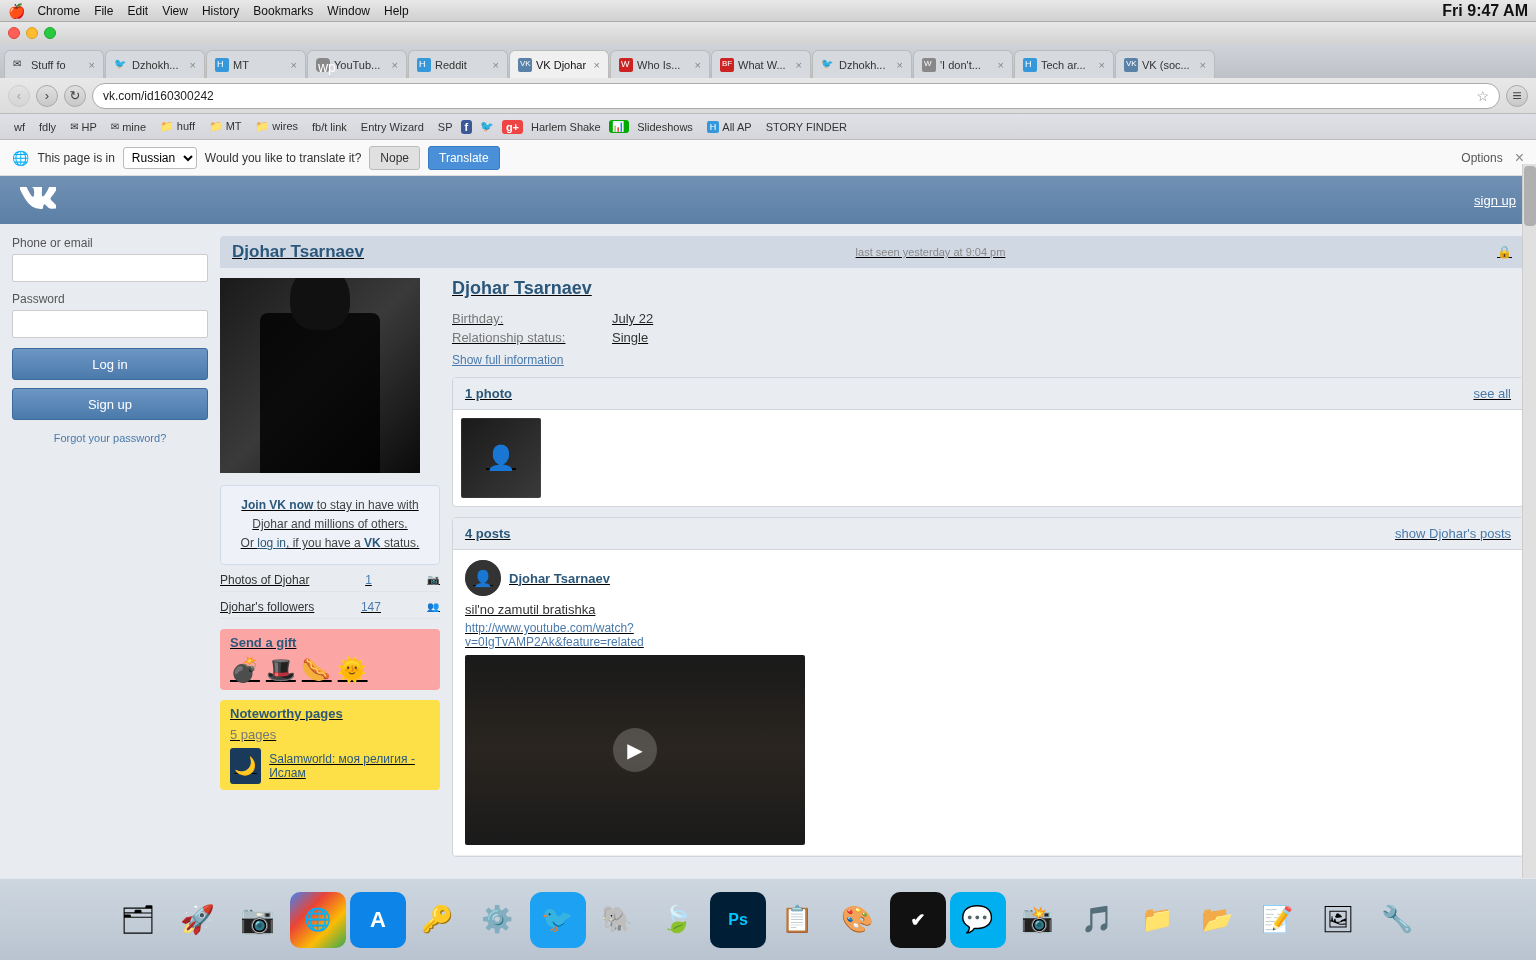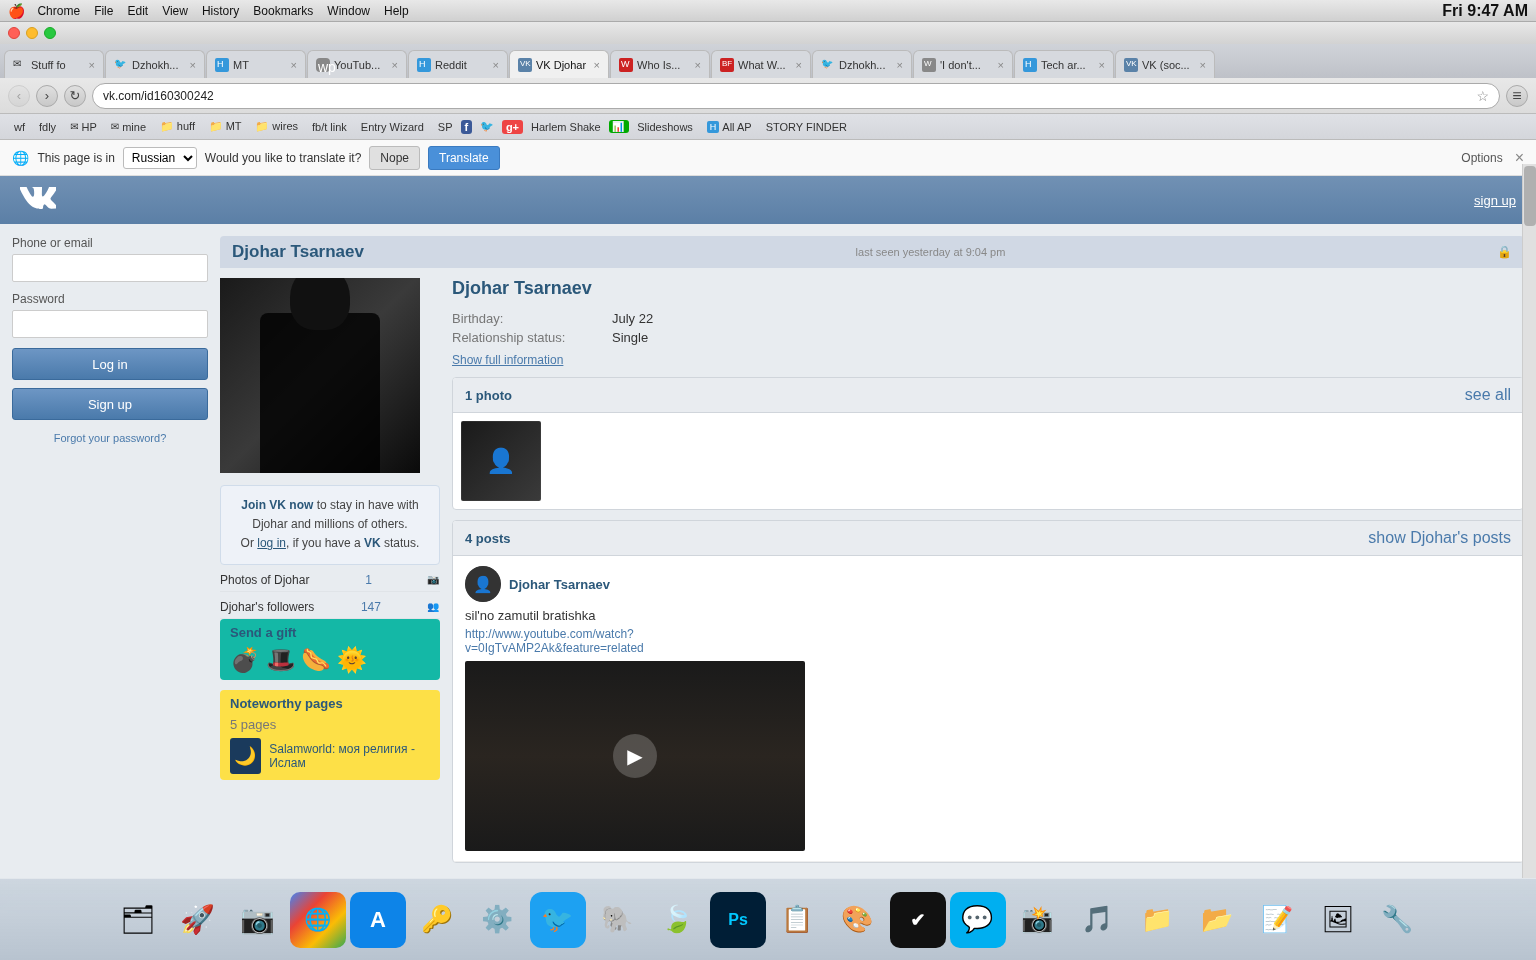--- a/index.html
+++ b/index.html
@@ -109,37 +109,37 @@
     
     .join-banner { margin-top: 12px; background: #eef2f8; border: 1px solid #d0dcea; border-radius: 4px; padding: 10px 12px; font-size: 12px; color: #444; text-align: center; line-height: 1.6; }
     .join-banner strong { color: #2b587a; }
     .join-banner a { color: #2b587a; text-decoration: underline; cursor: pointer; }
 
     
     .stat-row { display: flex; justify-content: space-between; align-items: center; padding: 4px 0; font-size: 12px; color: #333; border-bottom: 1px solid #e0e4e8; margin-top: 4px; }
     .stat-count { color: #4a7aab; }
 
     
-    .gift-section { background: #14b8a6; border-radius: 4px; padding: 6px 10px; }
+    .gift-section { margin-top: 10px; background: #fca5a5; border-radius: 4px; padding: 6px 10px; }
     .section-title { font-size: 13px; font-weight: 600; color: #2b587a; margin-bottom: 6px; }
     .gift-icons { display: flex; gap: 6px; }
     .gift-icon { font-size: 24px; cursor: pointer; }
 
     
     .noteworthy-section { margin-top: 10px; background: #fde047; border-radius: 4px; padding: 6px 10px; }
     .noteworthy-pages-count { font-size: 13px; color: #777; margin-bottom: 6px; }
     .noteworthy-item { display: flex; align-items: center; gap: 8px; }
     .noteworthy-icon { width: 36px; height: 36px; background: #1a3a5c; border-radius: 3px; display: flex; align-items: center; justify-content: center; font-size: 18px; }
     .noteworthy-text { font-size: 12px; color: #2b587a; }
 
     
     .content-section { background: #fff; border: 1px solid #d0d5db; border-radius: 4px; margin-bottom: 10px; overflow: hidden; }
     .content-section-header { display: flex; justify-content: space-between; align-items: center; padding: 8px 12px; background: #e9ecf0; border-bottom: 1px solid #d0d5db; }
     .section-header-title { font-size: 13px; font-weight: 600; color: #2b587a; }
-    .section-header-link { font-size: 16px; color: #4a7aab; cursor: pointer; }
+    .section-header-link { font-size: 13px; color: #4a7aab; cursor: pointer; }
     .photos-grid { display: flex; gap: 4px; padding: 8px; }
     .photo-thumb { width: 80px; height: 80px; background: #888; border-radius: 2px; overflow: hidden; display: flex; align-items: center; justify-content: center; }
     .photo-thumb-dark { background: linear-gradient(135deg, #2a2a2a 0%, #444 100%); }
 
     
     .posts-section { background: #fff; border: 1px solid #d0d5db; border-radius: 4px; }
     .post-item { padding: 10px 12px; border-bottom: 1px solid #eee; }
     .post-author-row { display: flex; align-items: center; gap: 8px; margin-bottom: 6px; }
     .post-avatar { width: 36px; height: 36px; background: #555; border-radius: 50%; overflow: hidden; }
     .post-author-name { font-size: 13px; font-weight: 600; color: #2b587a; cursor: pointer; }
@@ -151,21 +151,21 @@
     
     #mac-dock {
       position: absolute; bottom: 0; left: 0; right: 0; height: 82px;
       background: linear-gradient(180deg, rgba(200,210,220,0.85) 0%, rgba(180,192,205,0.95) 100%);
       border-top: 1px solid rgba(255,255,255,0.6);
       display: flex; align-items: center; justify-content: center; gap: 4px;
       backdrop-filter: blur(10px);
     }
     .dock-item { width: 56px; height: 56px; border-radius: 10px; display: flex; align-items: center; justify-content: center; cursor: pointer; font-size: 32px; flex-shrink: 0; }
     #vk-left-panel { width: 220px; flex-shrink: 0; padding: 12px; }
-    #vk-right-panel { flex: 1; padding: 12px 12px 0 0; }
+    #vk-right-panel { flex: 1; padding: 12px 12px 0 0; text-decoration: underline; }
 
     
     #scrollbar { position: absolute; right: 0; top: 120px; bottom: 82px; width: 14px; background: #e0e0e0; border-left: 1px solid #ccc; }
     .scrollbar-thumb { width: 12px; height: 60px; background: #b0b0b0; border-radius: 4px; margin: 2px auto; cursor: pointer; }
   </style>
 </head>
 <body>
 
 <div id="mac-menubar">
   <span class="mac-apple">🍎</span>

